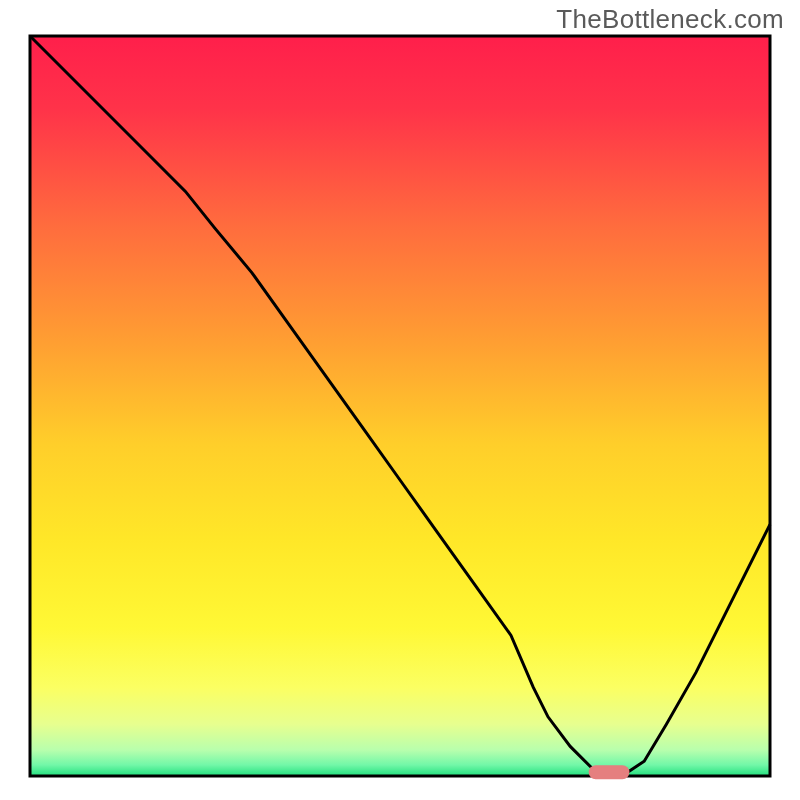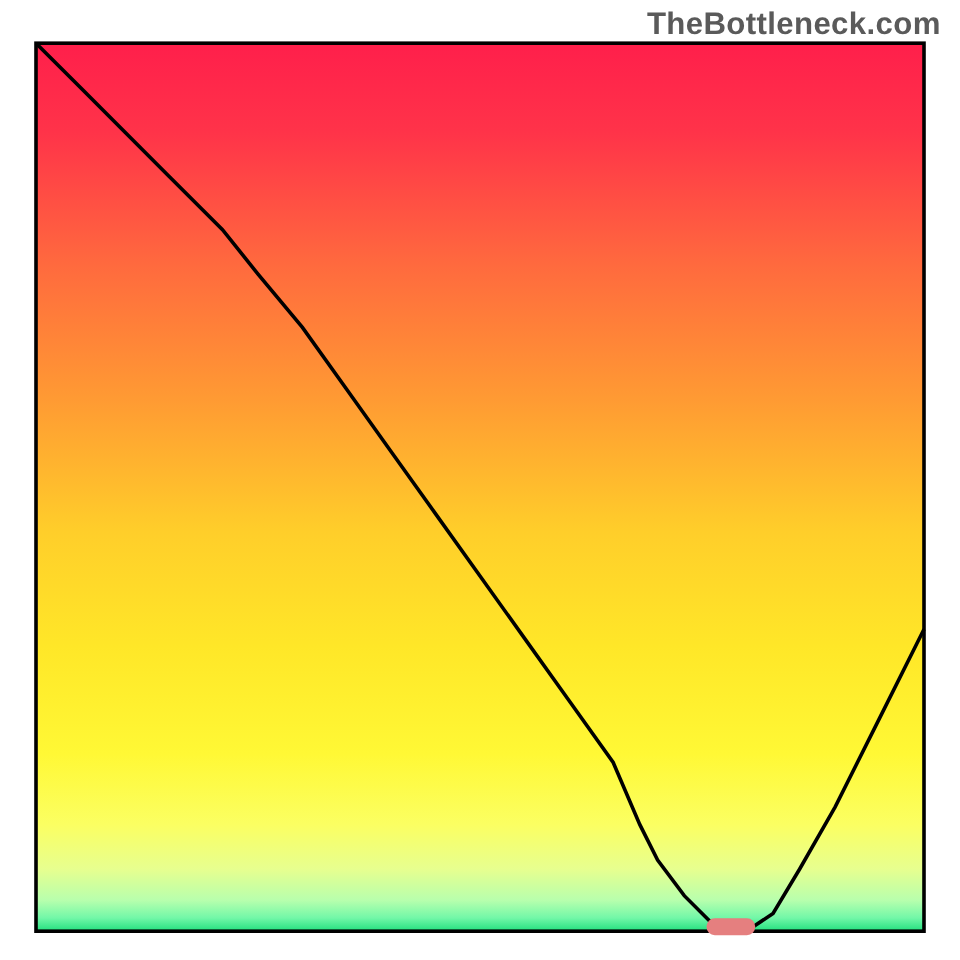--- a/index.html
+++ b/index.html
@@ -13,21 +13,21 @@
   .chart-container {
     position: relative;
     width: 800px;
     height: 800px;
   }
   .watermark {
     position: absolute;
     top: 4px;
     right: 16px;
     font-size: 26px;
-    font-weight: 700;
+    font-weight: 400;
     color: #5a5a5a;
     z-index: 30;
     letter-spacing: 0.3px;
   }
   svg.plot {
     position: absolute;
     top: 0;
     left: 0;
   }
 </style>

